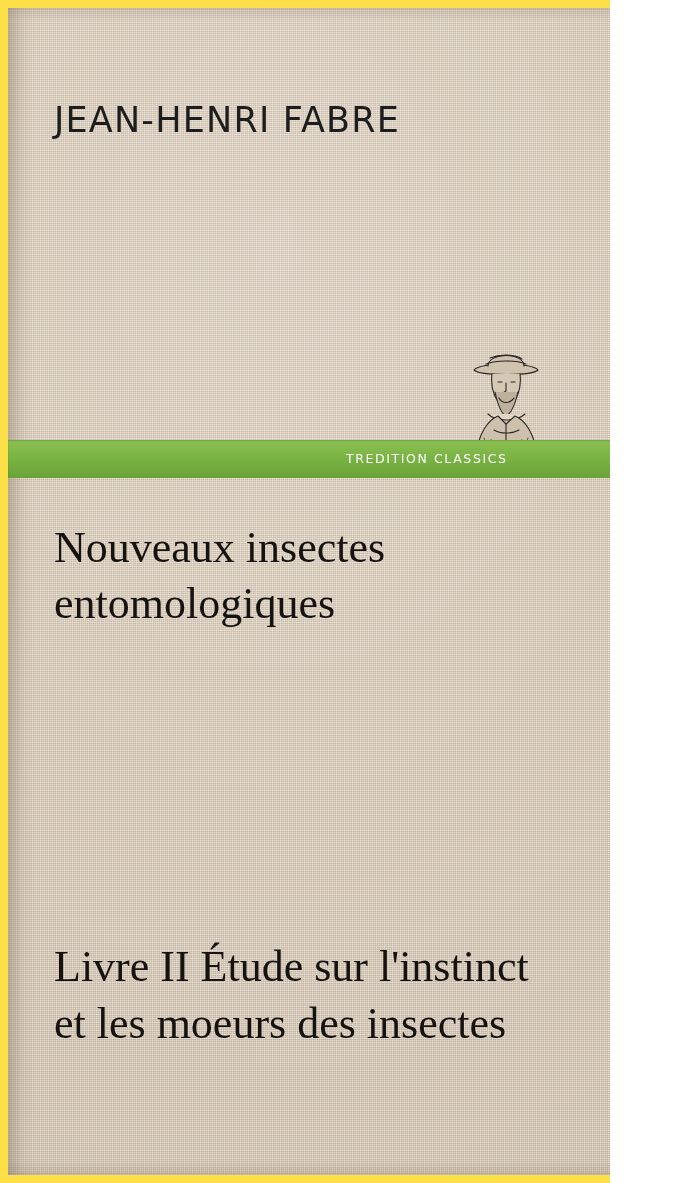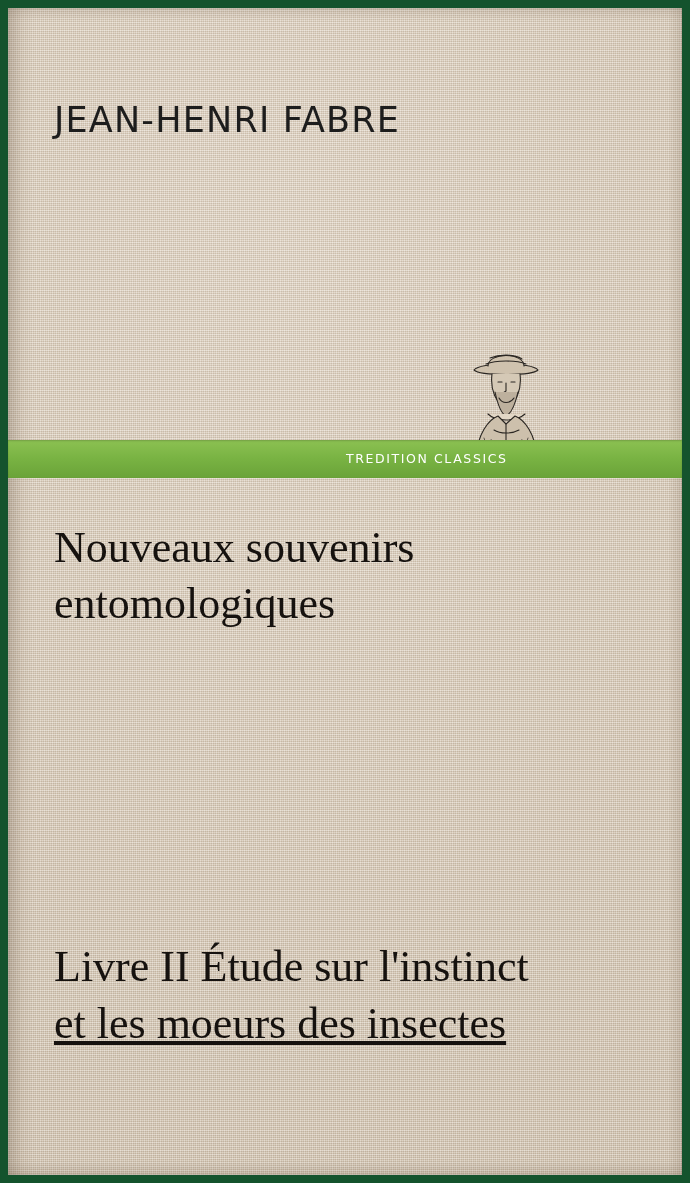--- a/index.html
+++ b/index.html
@@ -2,24 +2,24 @@
 <html><head>
 <meta charset="utf-8">
 <style>
   html, body {
     margin: 0;
     padding: 0;
     background: #ffffff;
   }
   #cover {
     position: relative;
-    width: 690px;
+    width: 610px;
     height: 1183px;
     overflow: hidden;
-    background: #14532d;
+    background: #fde047;
     font-family: "Liberation Serif", serif;
   }
 
   
   .board {
     position: absolute;
     left: 8px;
     top: 8px;
     width: 674px;
     height: 1167px;
@@ -138,21 +138,21 @@
   .subtitle {
     position: absolute;
     left: 46px;
     top: 930px;
     width: 604px;
     font-size: 44px;
     line-height: 1.30;
     color: #16120f;
     font-family: "Liberation Serif", serif;
   }
-  .subtitle .line2 { display: block; text-decoration: underline; }
+  .subtitle .line2 { display: block; }
 </style>
 </head>
 <body>
 
 <div id="cover">
   <div class="board">
 
     <div class="spine-shade"></div>
     <div class="edge-shade-right"></div>
     <div class="edge-shade-top"></div>
@@ -191,21 +191,21 @@
           <path d="M34 116 C44 121, 61 121, 71 116"></path>
 
           <path d="M26 110 L31 122 M30 104 L36 122 M78 110 L73 122 M74 104 L68 122" stroke-width="0.7"></path>
         </g>
       </svg>
     </div>
 
     <div class="band"></div>
     <div class="band-label">TREDITION CLASSICS</div>
 
-    <div class="title">Nouveaux souvenirs entomologiques</div>
+    <div class="title">Nouveaux insectes entomologiques</div>
 
     <div class="subtitle">
       <span class="line1">Livre II Étude sur l'instinct</span>
       <span class="line2">et les moeurs des insectes</span>
     </div>
 
   </div>
 </div>
 
 </body></html>

